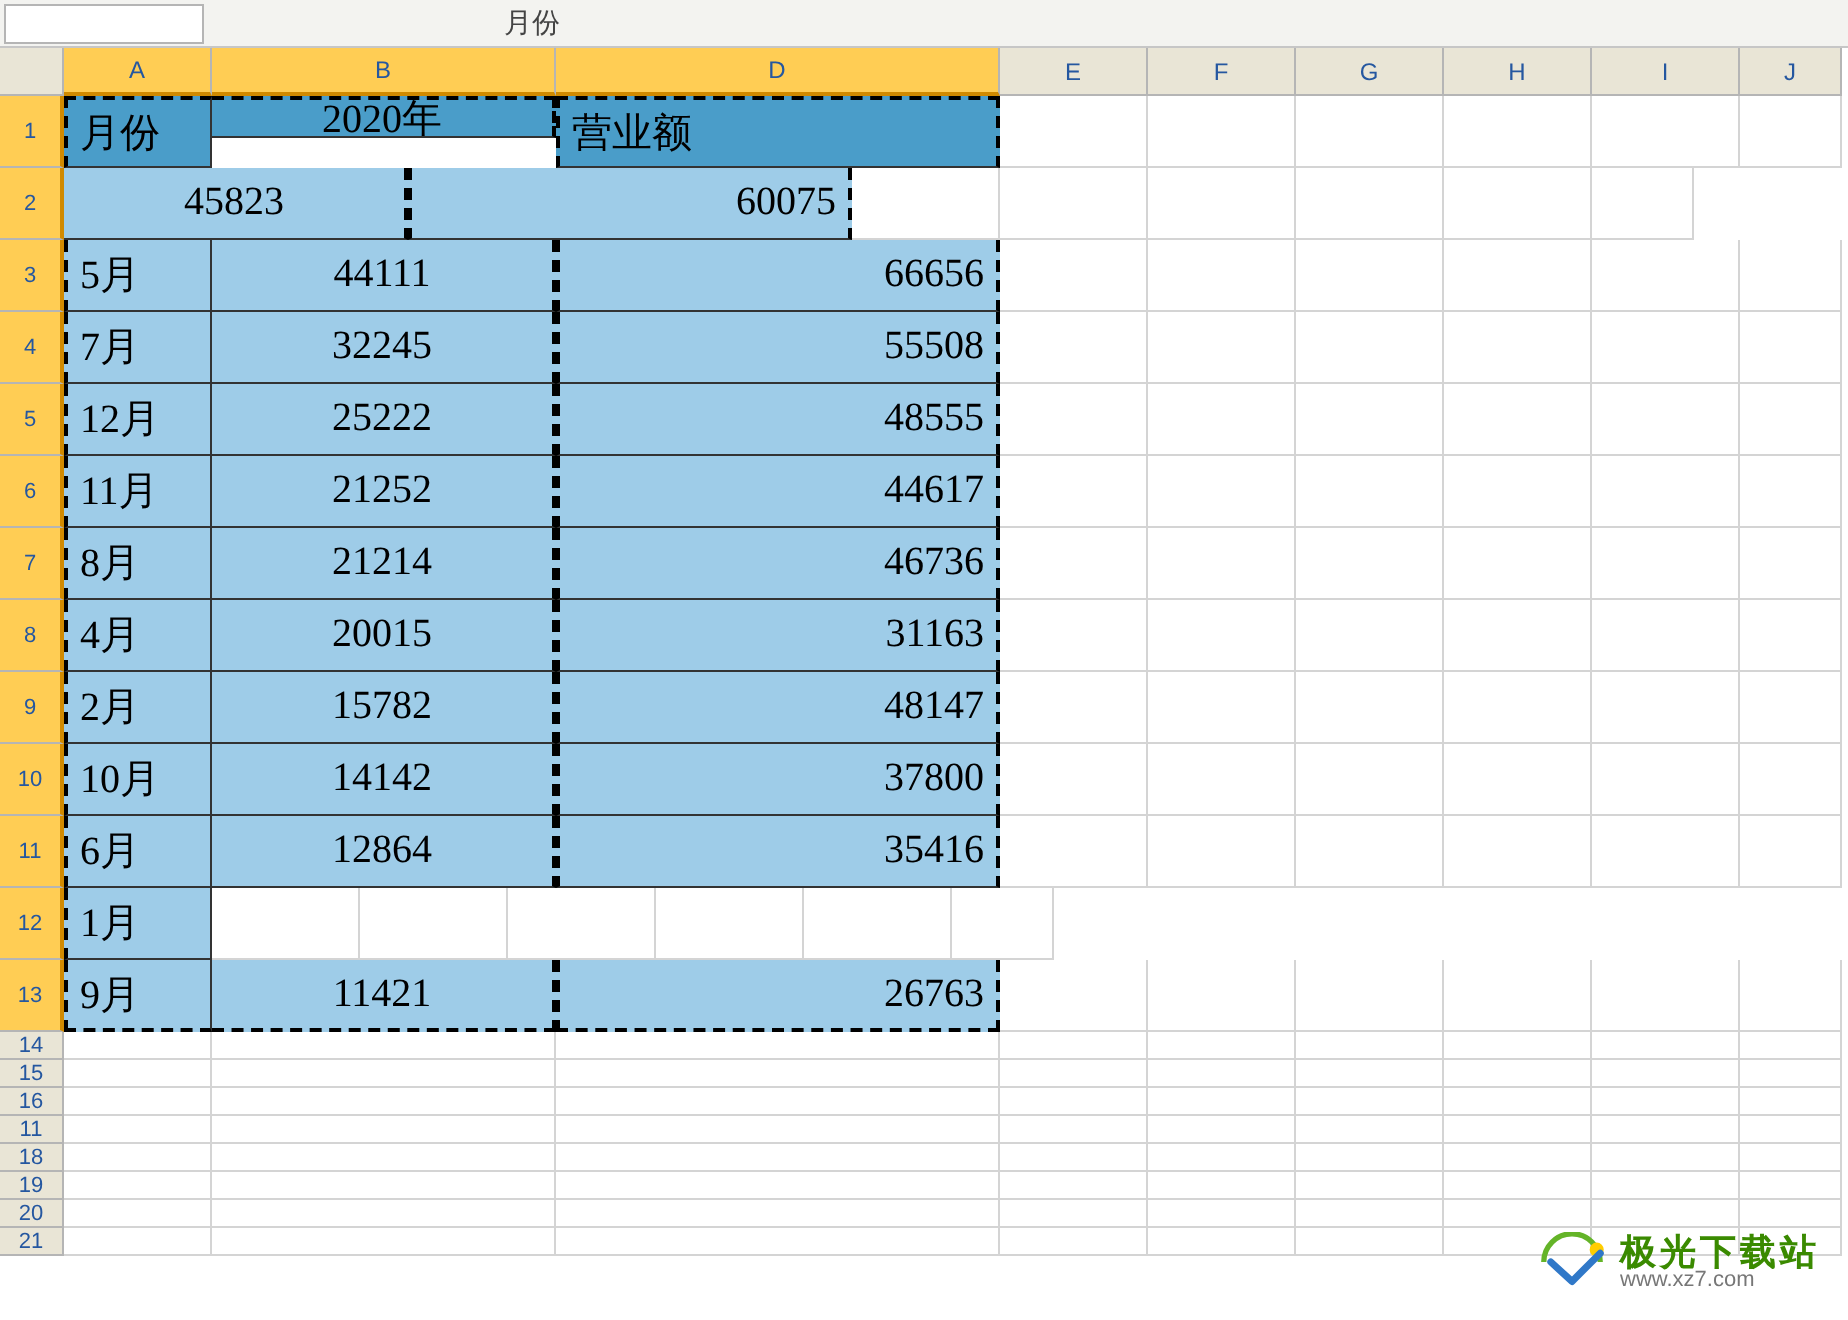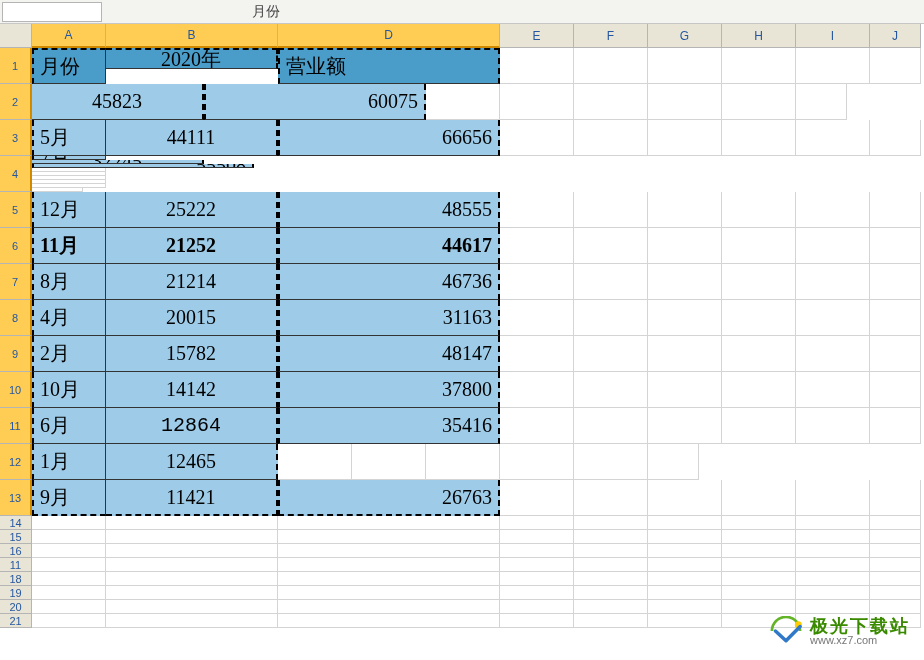--- a/index.html
+++ b/index.html
@@ -238,21 +238,21 @@
           <div class="cell data-cell left left-border marching-left" style="width: 74px; height: 36px;">5月</div>
           <div class="cell data-cell center marching-right" style="width: 172px; height: 36px;">44111</div>
           <div class="cell data-cell right marching-left marching-right" style="width: 222px; height: 36px;">66656</div>
           <div class="cell tall" style="width: 74px; height: 36px;"></div>
           <div class="cell tall" style="width: 74px; height: 36px;"></div>
           <div class="cell tall" style="width: 74px; height: 36px;"></div>
           <div class="cell tall" style="width: 74px; height: 36px;"></div>
           <div class="cell tall" style="width: 74px; height: 36px;"></div>
           <div class="cell tall" style="width: 51px; height: 36px;"></div>
         </div>
-        <div class="row" style="height: 36px; flex-direction: column;">
+        <div class="row" style="height: 36px;">
           <div class="cell data-cell left left-border marching-left" style="width: 74px; height: 36px;">7月</div>
           <div class="cell data-cell center marching-right" style="width: 172px; height: 36px; text-align: right;">32245</div>
           <div class="cell data-cell right marching-left marching-right" style="width: 222px; height: 36px;">55508</div>
           <div class="cell tall" style="width: 74px; height: 36px;"></div>
           <div class="cell tall" style="width: 74px; height: 36px;"></div>
           <div class="cell tall" style="width: 74px; height: 36px;"></div>
           <div class="cell tall" style="width: 74px; height: 36px;"></div>
           <div class="cell tall" style="width: 74px; height: 36px;"></div>
           <div class="cell tall" style="width: 51px; height: 36px;"></div>
         </div>
@@ -260,21 +260,21 @@
           <div class="cell data-cell left left-border marching-left" style="width: 74px; height: 36px;">12月</div>
           <div class="cell data-cell center marching-right" style="width: 172px; height: 36px;">25222</div>
           <div class="cell data-cell right marching-left marching-right" style="width: 222px; height: 36px;">48555</div>
           <div class="cell tall" style="width: 74px; height: 36px;"></div>
           <div class="cell tall" style="width: 74px; height: 36px;"></div>
           <div class="cell tall" style="width: 74px; height: 36px;"></div>
           <div class="cell tall" style="width: 74px; height: 36px;"></div>
           <div class="cell tall" style="width: 74px; height: 36px;"></div>
           <div class="cell tall" style="width: 51px; height: 36px;"></div>
         </div>
-        <div class="row" style="height: 36px; font-weight: bold;">
+        <div class="row" style="height: 36px;">
           <div class="cell data-cell left left-border marching-left" style="width: 74px; height: 36px;">11月</div>
           <div class="cell data-cell center marching-right" style="width: 172px; height: 36px;">21252</div>
           <div class="cell data-cell right marching-left marching-right" style="width: 222px; height: 36px;">44617</div>
           <div class="cell tall" style="width: 74px; height: 36px;"></div>
           <div class="cell tall" style="width: 74px; height: 36px;"></div>
           <div class="cell tall" style="width: 74px; height: 36px;"></div>
           <div class="cell tall" style="width: 74px; height: 36px;"></div>
           <div class="cell tall" style="width: 74px; height: 36px;"></div>
           <div class="cell tall" style="width: 51px; height: 36px;"></div>
         </div>
@@ -317,32 +317,31 @@
           <div class="cell data-cell right marching-left marching-right" style="width: 222px; height: 36px;">37800</div>
           <div class="cell tall" style="width: 74px; height: 36px;"></div>
           <div class="cell tall" style="width: 74px; height: 36px;"></div>
           <div class="cell tall" style="width: 74px; height: 36px;"></div>
           <div class="cell tall" style="width: 74px; height: 36px;"></div>
           <div class="cell tall" style="width: 74px; height: 36px;"></div>
           <div class="cell tall" style="width: 51px; height: 36px;"></div>
         </div>
         <div class="row" style="height: 36px;">
           <div class="cell data-cell left left-border marching-left" style="width: 74px; height: 36px;">6月</div>
-          <div class="cell data-cell center marching-right" style="width: 172px; height: 36px; font-family: Liberation Mono, monospace;">12864</div>
+          <div class="cell data-cell center marching-right" style="width: 172px; height: 36px;">12864</div>
           <div class="cell data-cell right marching-left marching-right" style="width: 222px; height: 36px;">35416</div>
           <div class="cell tall" style="width: 74px; height: 36px;"></div>
           <div class="cell tall" style="width: 74px; height: 36px;"></div>
           <div class="cell tall" style="width: 74px; height: 36px;"></div>
           <div class="cell tall" style="width: 74px; height: 36px;"></div>
           <div class="cell tall" style="width: 74px; height: 36px;"></div>
           <div class="cell tall" style="width: 51px; height: 36px;"></div>
         </div>
         <div class="row" style="height: 36px;">
           <div class="cell data-cell left left-border marching-left" style="width: 74px; height: 36px;">1月</div>
-          <div class="cell data-cell center marching-right" style="width: 172px; height: 36px;">12465</div>
           <div class="cell tall" style="width: 74px; height: 36px;"></div>
           <div class="cell tall" style="width: 74px; height: 36px;"></div>
           <div class="cell tall" style="width: 74px; height: 36px;"></div>
           <div class="cell tall" style="width: 74px; height: 36px;"></div>
           <div class="cell tall" style="width: 74px; height: 36px;"></div>
           <div class="cell tall" style="width: 51px; height: 36px;"></div>
         </div>
         <div class="row" style="height: 36px; text-align: center;">
           <div class="cell data-cell left left-border marching-left marching-bottom" style="width: 74px; height: 36px;">9月</div>
           <div class="cell data-cell center marching-right marching-bottom" style="width: 172px; height: 36px;">11421</div>

